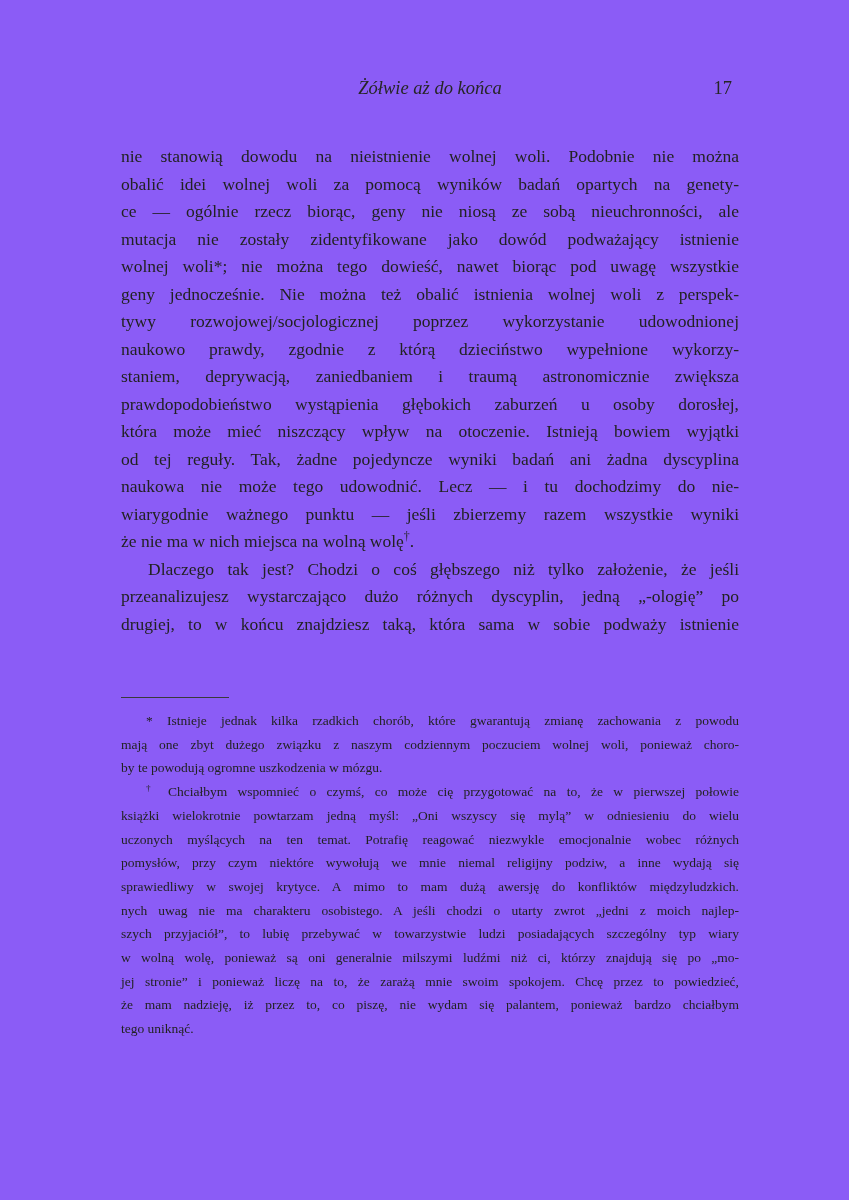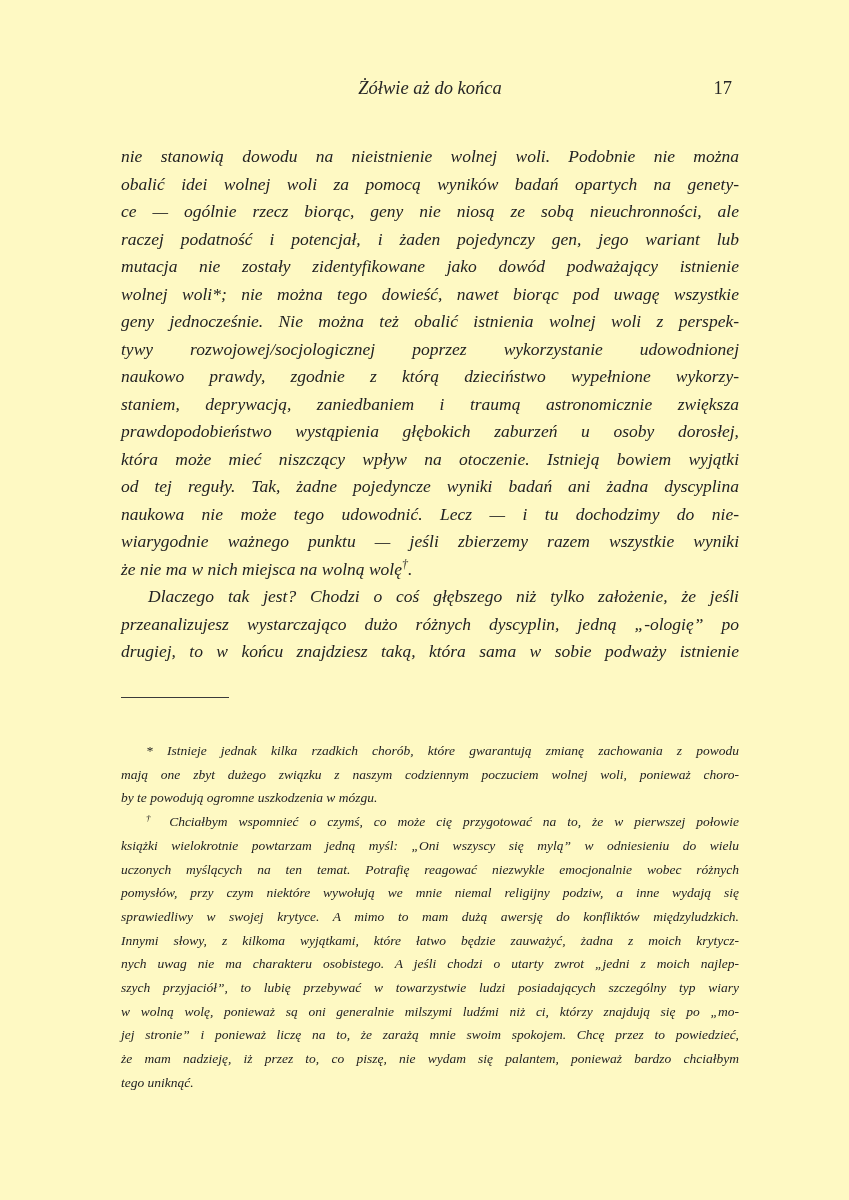--- a/index.html
+++ b/index.html
@@ -4,21 +4,21 @@
 <style>
   html, body {
     margin: 0;
     padding: 0;
     background: #ffffff;
   }
   .page {
     position: relative;
     width: 849px;
     height: 1200px;
-    background: #fef9c3;
+    background: #8b5cf6;
     color: #222222;
     font-family: "Liberation Serif", "DejaVu Serif", serif;
     overflow: hidden;
   }
   .page-header {
     position: absolute;
     left: 121px;
     top: 76px;
     width: 618px;
     height: 26px;
@@ -45,21 +45,20 @@
   .body-text {
     position: absolute;
     left: 121px;
     top: 143px;
     width: 618px;
   }
   .tline {
     text-align: justify;
     white-space: normal;
     hyphens: none;
-    font-style: italic;
   }
   .body-text .tline {
     font-size: 17.5px;
     line-height: 27.5px;
   }
   .tline.just {
     text-align-last: justify;
   }
   .body-text .tline.indent {
     text-indent: 27px;
@@ -70,21 +69,20 @@
     top: 697px;
     width: 108px;
     height: 1px;
     background: #3a3a3a;
   }
   .footnotes {
     position: absolute;
     left: 121px;
     top: 709px;
     width: 618px;
-    margin-top: 30px;
   }
   .footnotes .tline {
     font-size: 13.5px;
     line-height: 23.7px;
   }
   .footnotes .tline.indent {
     text-indent: 25px;
   }
   sup.dg {
     font-size: 68%;
@@ -100,21 +98,20 @@
   <div class="page-header">
     <div class="running-title">Żółwie aż do końca</div>
     <div class="page-number">17</div>
   </div>
 
   <div class="body-text">
     <div class="paragraph">
         <div class="tline just">nie stanowią dowodu na nieistnienie wolnej woli. Podobnie nie można</div>
         <div class="tline just">obalić idei wolnej woli za pomocą wyników badań opartych na genety-</div>
         <div class="tline just">ce — ogólnie rzecz biorąc, geny nie niosą ze sobą nieuchronności, ale</div>
-        <div class="tline just">raczej podatność i potencjał, i żaden pojedynczy gen, jego wariant lub</div>
         <div class="tline just">mutacja nie zostały zidentyfikowane jako dowód podważający istnienie</div>
         <div class="tline just">wolnej woli*; nie można tego dowieść, nawet biorąc pod uwagę wszystkie</div>
         <div class="tline just">geny jednocześnie. Nie można też obalić istnienia wolnej woli z perspek-</div>
         <div class="tline just">tywy rozwojowej/socjologicznej poprzez wykorzystanie udowodnionej</div>
         <div class="tline just">naukowo prawdy, zgodnie z którą dzieciństwo wypełnione wykorzy-</div>
         <div class="tline just">staniem, deprywacją, zaniedbaniem i traumą astronomicznie zwiększa</div>
         <div class="tline just">prawdopodobieństwo wystąpienia głębokich zaburzeń u osoby dorosłej,</div>
         <div class="tline just">która może mieć niszczący wpływ na otoczenie. Istnieją bowiem wyjątki</div>
         <div class="tline just">od tej reguły. Tak, żadne pojedyncze wyniki badań ani żadna dyscyplina</div>
         <div class="tline just">naukowa nie może tego udowodnić. Lecz — i tu dochodzimy do nie-</div>
@@ -135,21 +132,20 @@
         <div class="tline just indent">* Istnieje jednak kilka rzadkich chorób, które gwarantują zmianę zachowania z powodu</div>
         <div class="tline just">mają one zbyt dużego związku z naszym codziennym poczuciem wolnej woli, ponieważ choro-</div>
         <div class="tline">by te powodują ogromne uszkodzenia w mózgu.</div>
       </div>
     <div class="footnote">
         <div class="tline just indent"><sup class="dg">†</sup> Chciałbym wspomnieć o czymś, co może cię przygotować na to, że w pierwszej połowie</div>
         <div class="tline just">książki wielokrotnie powtarzam jedną myśl: „Oni wszyscy się mylą” w odniesieniu do wielu</div>
         <div class="tline just">uczonych myślących na ten temat. Potrafię reagować niezwykle emocjonalnie wobec różnych</div>
         <div class="tline just">pomysłów, przy czym niektóre wywołują we mnie niemal religijny podziw, a inne wydają się</div>
         <div class="tline just">sprawiedliwy w swojej krytyce. A mimo to mam dużą awersję do konfliktów międzyludzkich.</div>
-        <div class="tline just">Innymi słowy, z kilkoma wyjątkami, które łatwo będzie zauważyć, żadna z moich krytycz-</div>
         <div class="tline just">nych uwag nie ma charakteru osobistego. A jeśli chodzi o utarty zwrot „jedni z moich najlep-</div>
         <div class="tline just">szych przyjaciół”, to lubię przebywać w towarzystwie ludzi posiadających szczególny typ wiary</div>
         <div class="tline just">w wolną wolę, ponieważ są oni generalnie milszymi ludźmi niż ci, którzy znajdują się po „mo-</div>
         <div class="tline just">jej stronie” i ponieważ liczę na to, że zarażą mnie swoim spokojem. Chcę przez to powiedzieć,</div>
         <div class="tline just">że mam nadzieję, iż przez to, co piszę, nie wydam się palantem, ponieważ bardzo chciałbym</div>
         <div class="tline">tego uniknąć.</div>
       </div>
   </div>
 
 </div>

